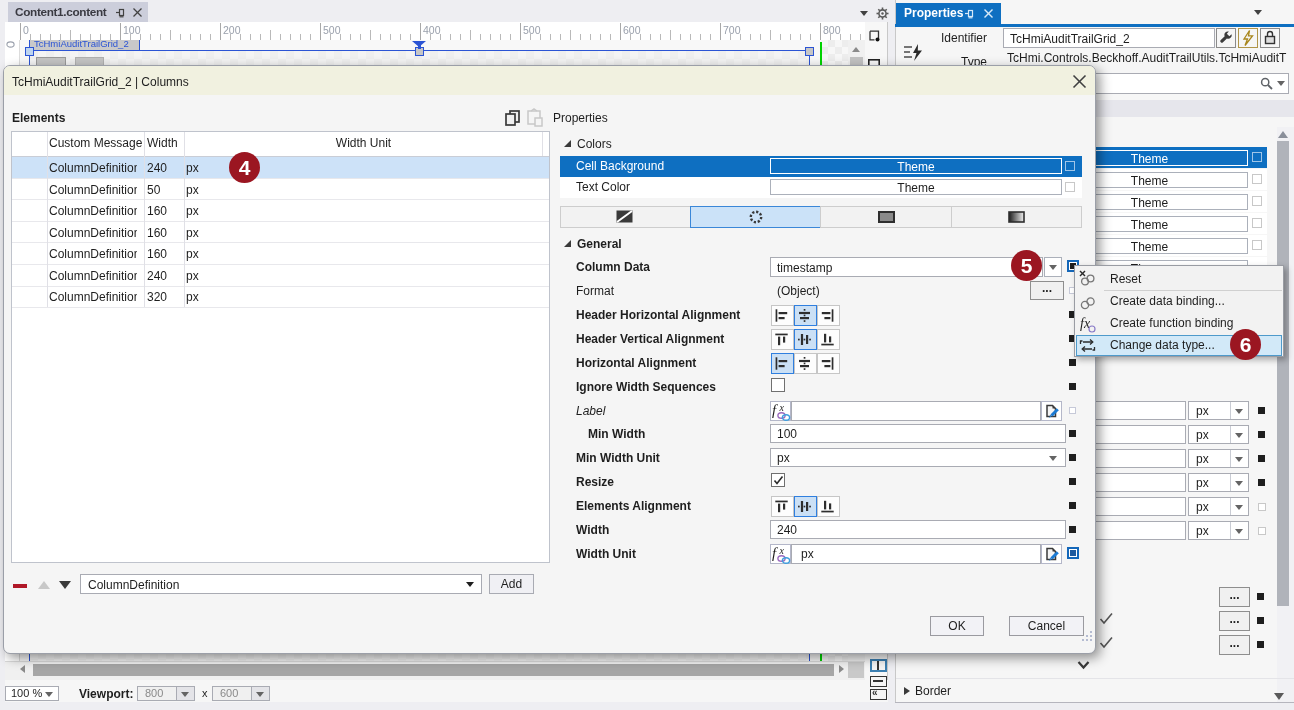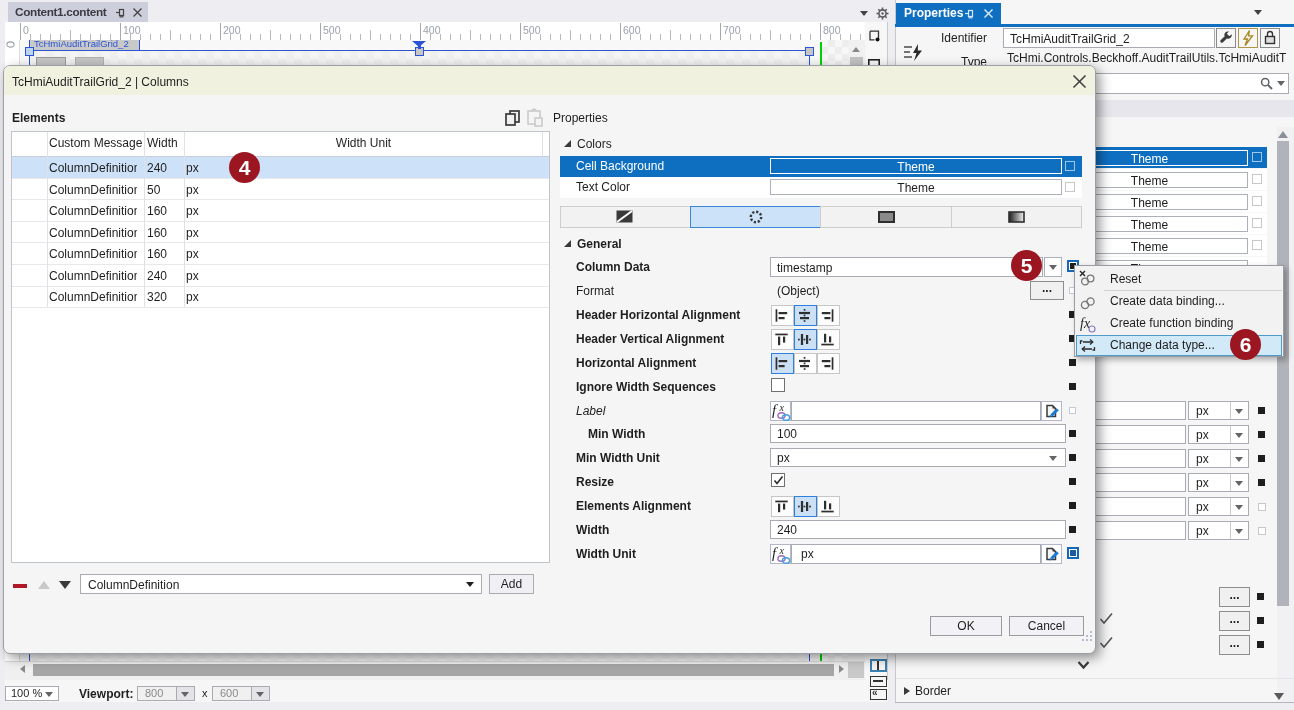--- a/index.html
+++ b/index.html
@@ -365,21 +365,21 @@
   <div class="txt" style="left:182px; top:224px;">px</div>
 
   <div class="abs" style="left:9px; top:518px; width:14px; height:4px; background:#b01828;"></div>
   <div class="abs" style="left:34px; top:515px; width:0; height:0; border-left:6px solid transparent; border-right:6px solid transparent; border-bottom:8px solid #c8c8c8;"></div>
   <div class="abs" style="left:55px; top:515px; width:0; height:0; border-left:6px solid transparent; border-right:6px solid transparent; border-top:8px solid #3a3a3a;"></div>
   <div class="tb" style="left:76px; top:508px; width:402px; height:20px;"></div>
   <div class="txt" style="left:84px; top:512px;">ColumnDefinition</div>
   <div class="tri-d" style="left:462px; top:516px; border-top-color:#1e1e1e;"></div>
   <div class="abs" style="left:485px; top:508px; width:45px; height:20px; background:#f0f0f4; border:1px solid #a9abb3; text-align:center; line-height:18px;">Add</div>
 
-  <div class="abs" style="left:926px; top:550px; width:72px; height:20px; background:#f2f2f6; border:1px solid #9a9aa0; text-align:center; line-height:18px;">OK</div>
+  <div class="abs" style="left:926px; top:550px; width:54px; height:20px; background:#f2f2f6; border:1px solid #9a9aa0; text-align:center; line-height:18px;">OK</div>
   <div class="abs" style="left:1005px; top:550px; width:75px; height:20px; background:#f2f2f6; border:1px solid #9a9aa0; text-align:center; line-height:18px;">Cancel</div>
 
   <svg class="abs" style="left:1076px; top:564px;" width="13" height="13" viewBox="0 0 13 13">
     <g fill="#b5bcd2">
       <rect x="10" y="1" width="2" height="2"></rect>
         <rect x="10" y="5" width="2" height="2"></rect>
         <rect x="10" y="9" width="2" height="2"></rect>
       <rect x="6" y="5" width="2" height="2"></rect>
         <rect x="6" y="9" width="2" height="2"></rect>
       <rect x="2" y="9" width="2" height="2"></rect>

